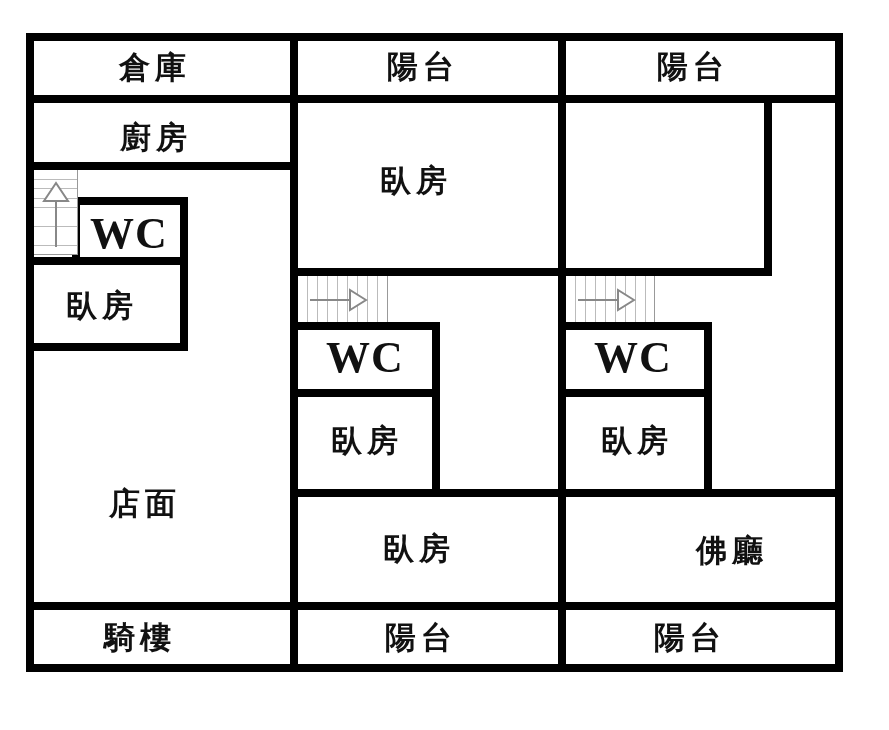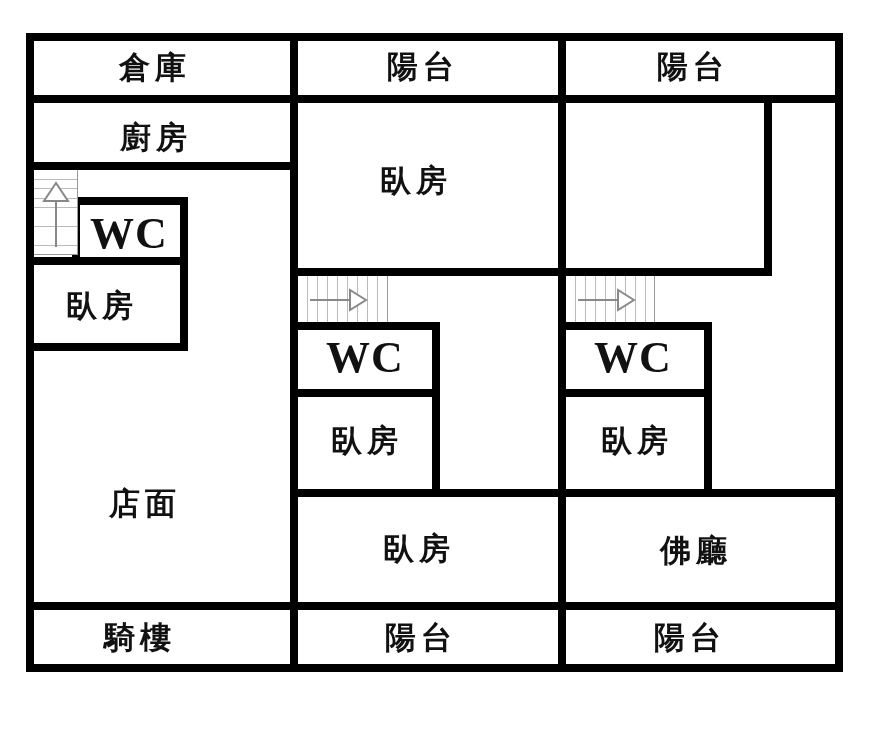--- a/index.html
+++ b/index.html
@@ -76,19 +76,19 @@
   <div class="lbl" style="left:693px;top:66px;">陽台</div>
   <div class="lbl" style="left:156px;top:137px;">廚房</div>
   <div class="lbl wc" style="left:129px;top:234px;">WC</div>
   <div class="lbl" style="left:102px;top:305px;">臥房</div>
   <div class="lbl" style="left:416px;top:180px;">臥房</div>
   <div class="lbl wc" style="left:365px;top:358px;">WC</div>
   <div class="lbl" style="left:367px;top:440px;">臥房</div>
   <div class="lbl" style="left:419px;top:548px;">臥房</div>
   <div class="lbl wc" style="left:633px;top:358px;">WC</div>
   <div class="lbl" style="left:637px;top:440px;">臥房</div>
-  <div class="lbl" style="left:696px;top:550px;">佛廳</div>
+  <div class="lbl" style="left:732px;top:550px;">佛廳</div>
   <div class="lbl" style="left:137px;top:503px;margin-left:8px;">店面</div>
   <div class="lbl" style="left:140px;top:637px;">騎樓</div>
   <div class="lbl" style="left:421px;top:637px;">陽台</div>
   <div class="lbl" style="left:690px;top:637px;">陽台</div>
 
 </div>
 
 </body></html>

